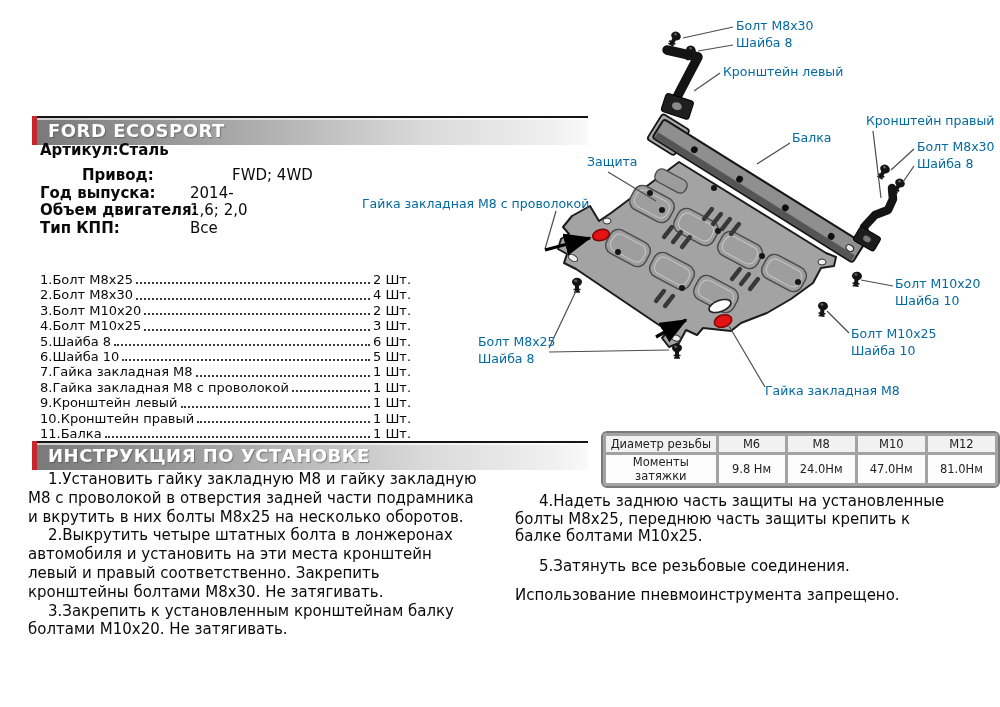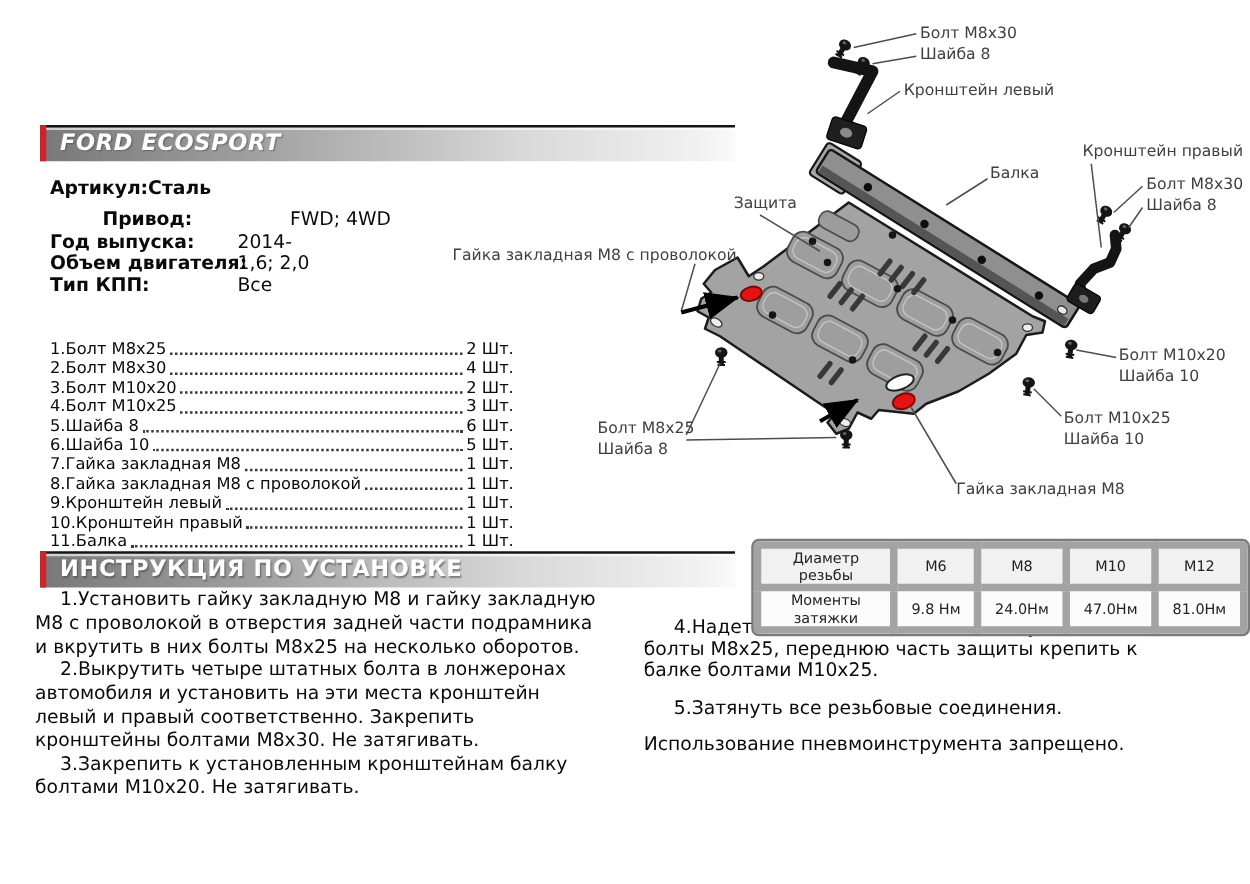--- a/index.html
+++ b/index.html
@@ -24,26 +24,26 @@
   .li-q{width:55px;white-space:nowrap;text-align:left;}
   
   .instrL{position:absolute;left:28px;top:470px;width:452px;font-size:15px;line-height:18.8px;}
   .instrL p{margin:0;text-indent:20px;}
   .instrR{position:absolute;left:503px;top:481px;width:470px;font-size:15px;line-height:17.6px;}
   .instrR p{margin:12px;text-indent:24px;}
   .instrR p.noind{text-indent:0;}
   
   .twrap{position:absolute;left:601px;top:431px;border:2px solid #7a7a7a;border-radius:6px;overflow:hidden;background:#fdfdfd;}
   table.tq{border-collapse:collapse;font-size:11.5px;color:#222;}
-  table.tq td{border:6px solid #a3a3a3;height:16px;text-align:center;padding:0 4px;background:#fcfcfc;}
+  table.tq td{border:3px solid #a3a3a3;height:16px;text-align:center;padding:0 4px;background:#fcfcfc;}
   table.tq tr:first-child td{background:#f1f1f1;}
   table.tq td.c0{width:104px;}
   table.tq td.cn{width:60px;}
   
-  .dlabel{position:absolute;font-size:12.5px;line-height:16.5px;color:#404040;white-space:nowrap;}
+  .dlabel{position:absolute;font-size:12.5px;line-height:16.5px;color:#0369a1;white-space:nowrap;}
   .dsvg{position:absolute;left:0;top:0;}
 </style>
 </head>
 <body>
 
 <div class="page">
 
   <svg class="dsvg" width="1000" height="707" viewBox="0 0 1000 707">
     <defs>
       <marker id="ah" markerWidth="10" markerHeight="8" refX="8" refY="3.5" orient="auto">
@@ -186,21 +186,21 @@
       <line x1="893" y1="286" x2="861" y2="280"></line>
       <line x1="849" y1="333" x2="827" y2="311"></line>
     </g>
 
     <g stroke="#000" stroke-width="3.2">
       <line x1="545" y1="250" x2="590" y2="238" marker-end="url(#ah)"></line>
       <line x1="656" y1="337" x2="686" y2="320" marker-end="url(#ah)"></line>
     </g>
   </svg>
 
-  <div class="sbar" style="top:100px;font-style:italic;">
+  <div class="sbar" style="top:116px;">
     <span class="t">FORD ECOSPORT</span>
   </div>
 
   <div class="row" style="top:141px;">
     <b class="k">Артикул:Сталь</b>
   </div>
 
   <div class="row" style="top:166px;margin-left:42px;">
     <b class="k">Привод:</b>
     <span class="v">FWD; 4WD</span>

